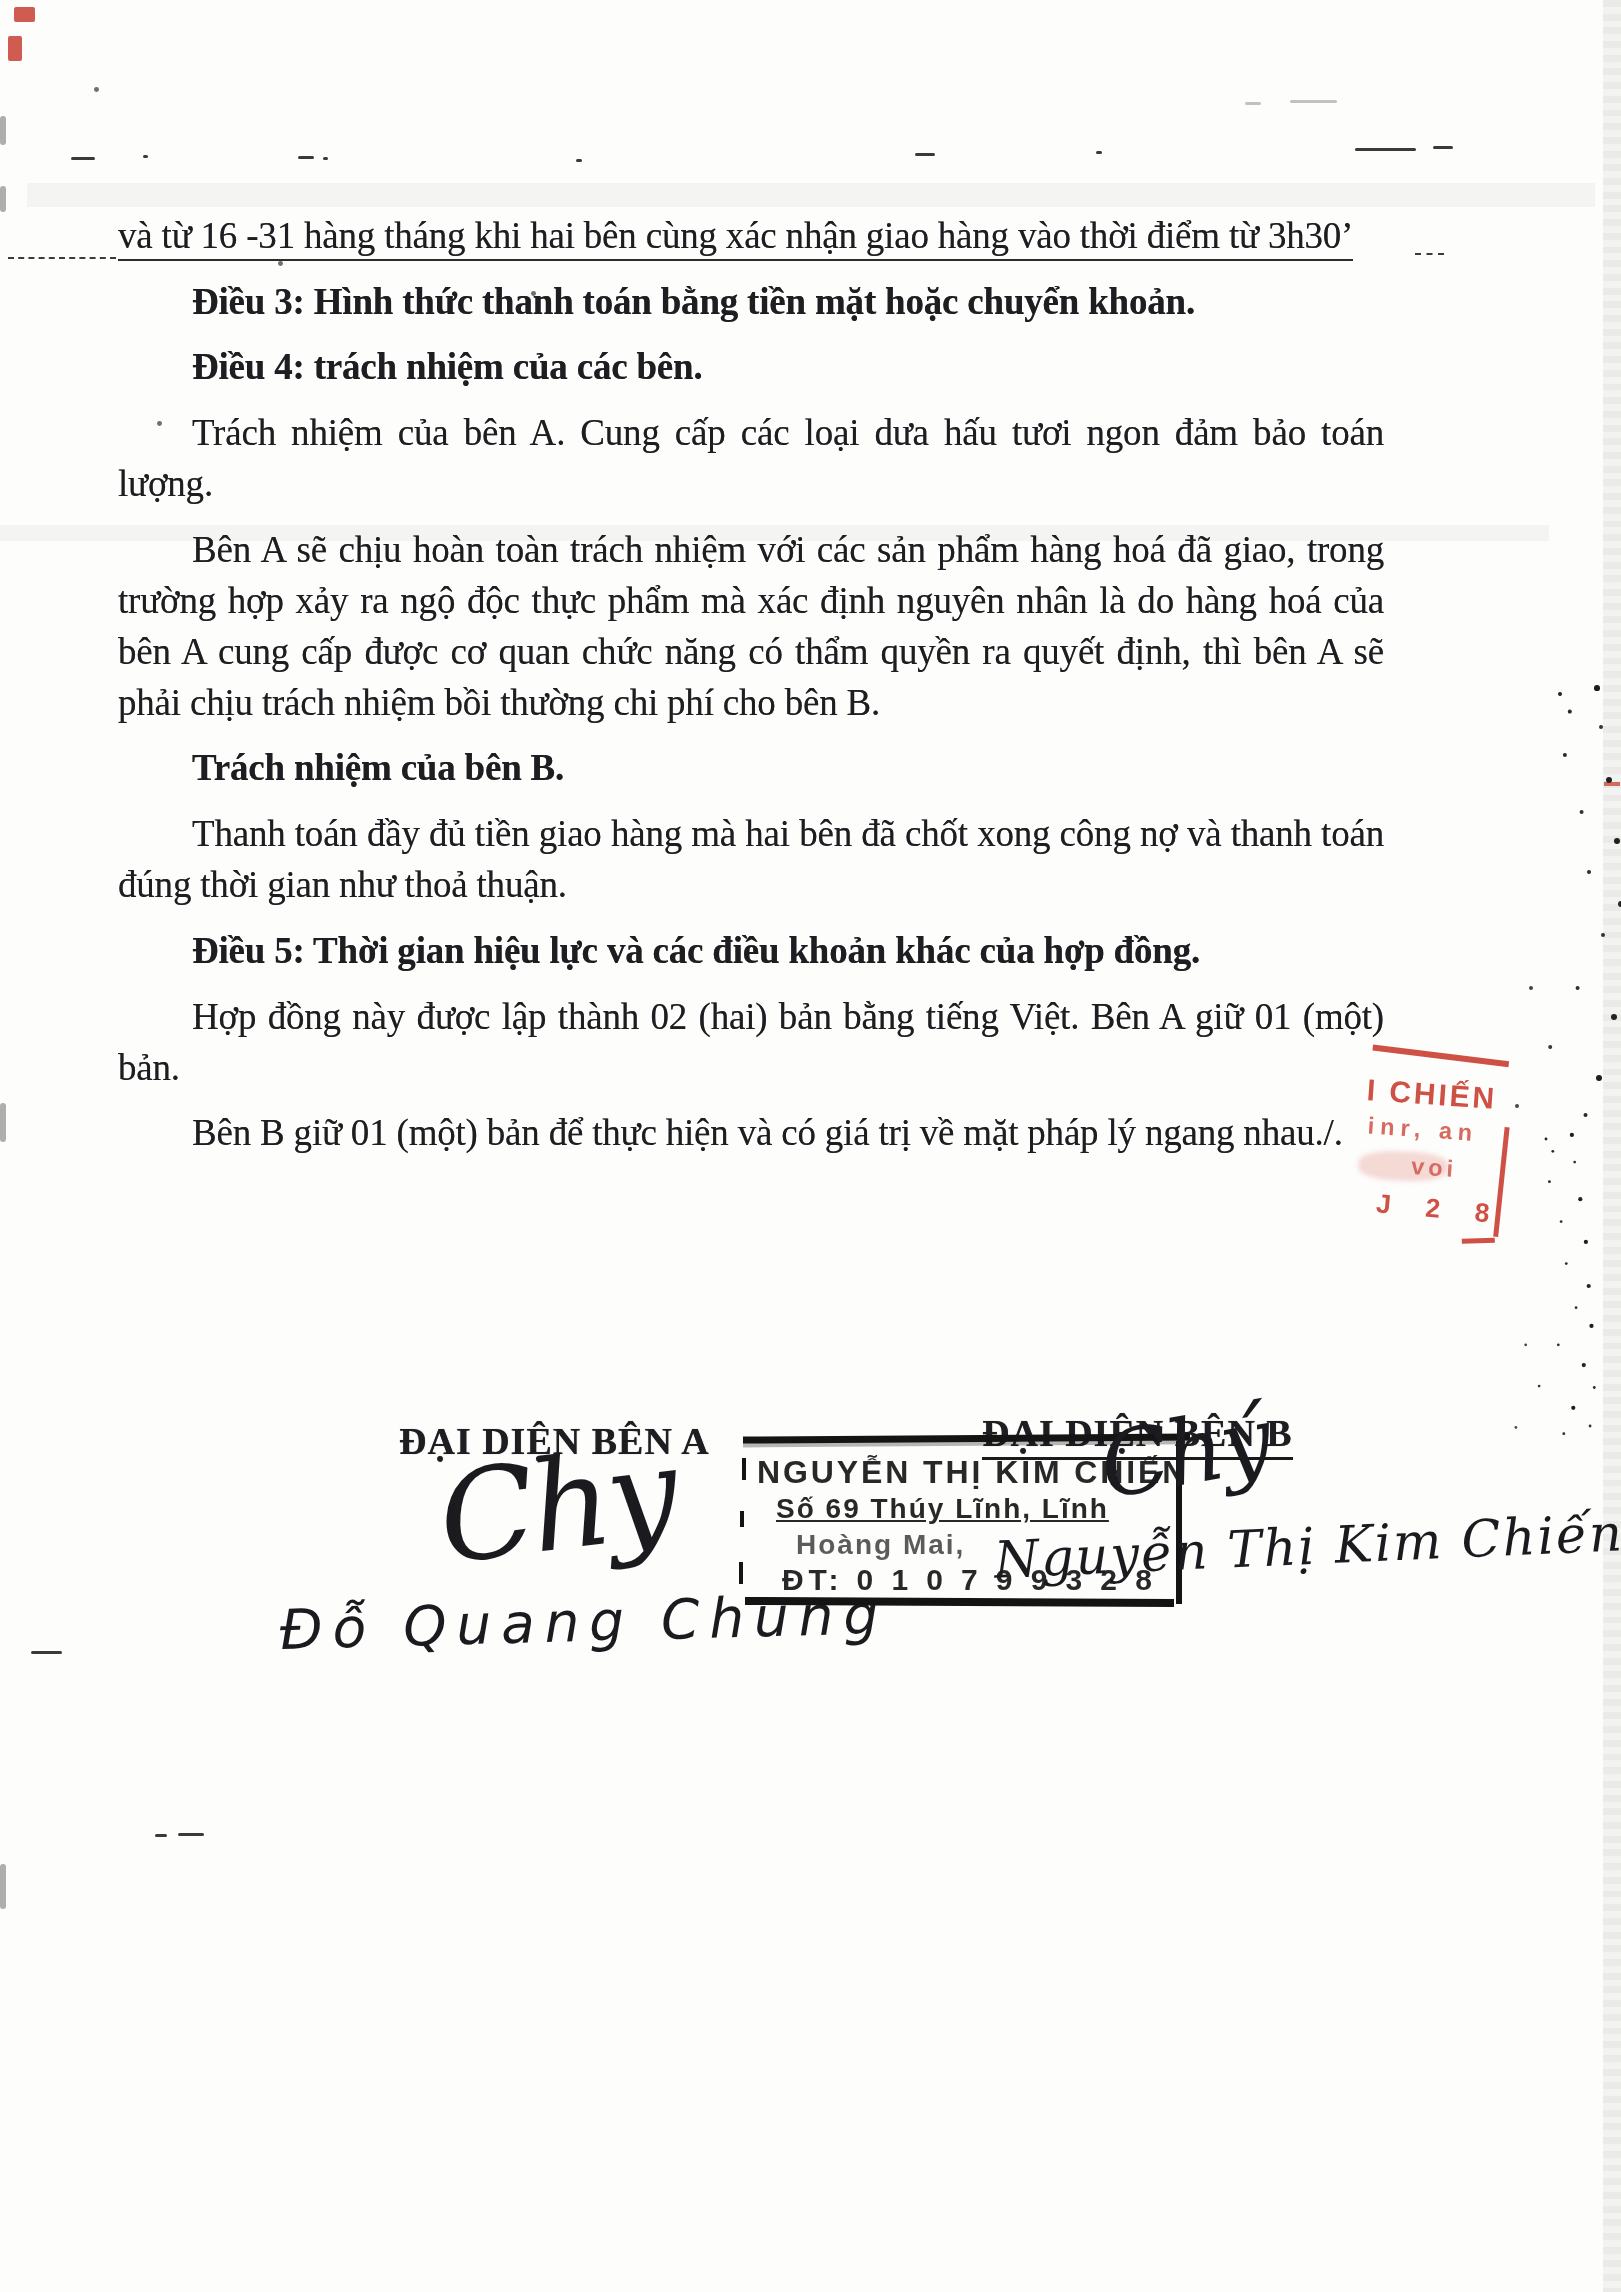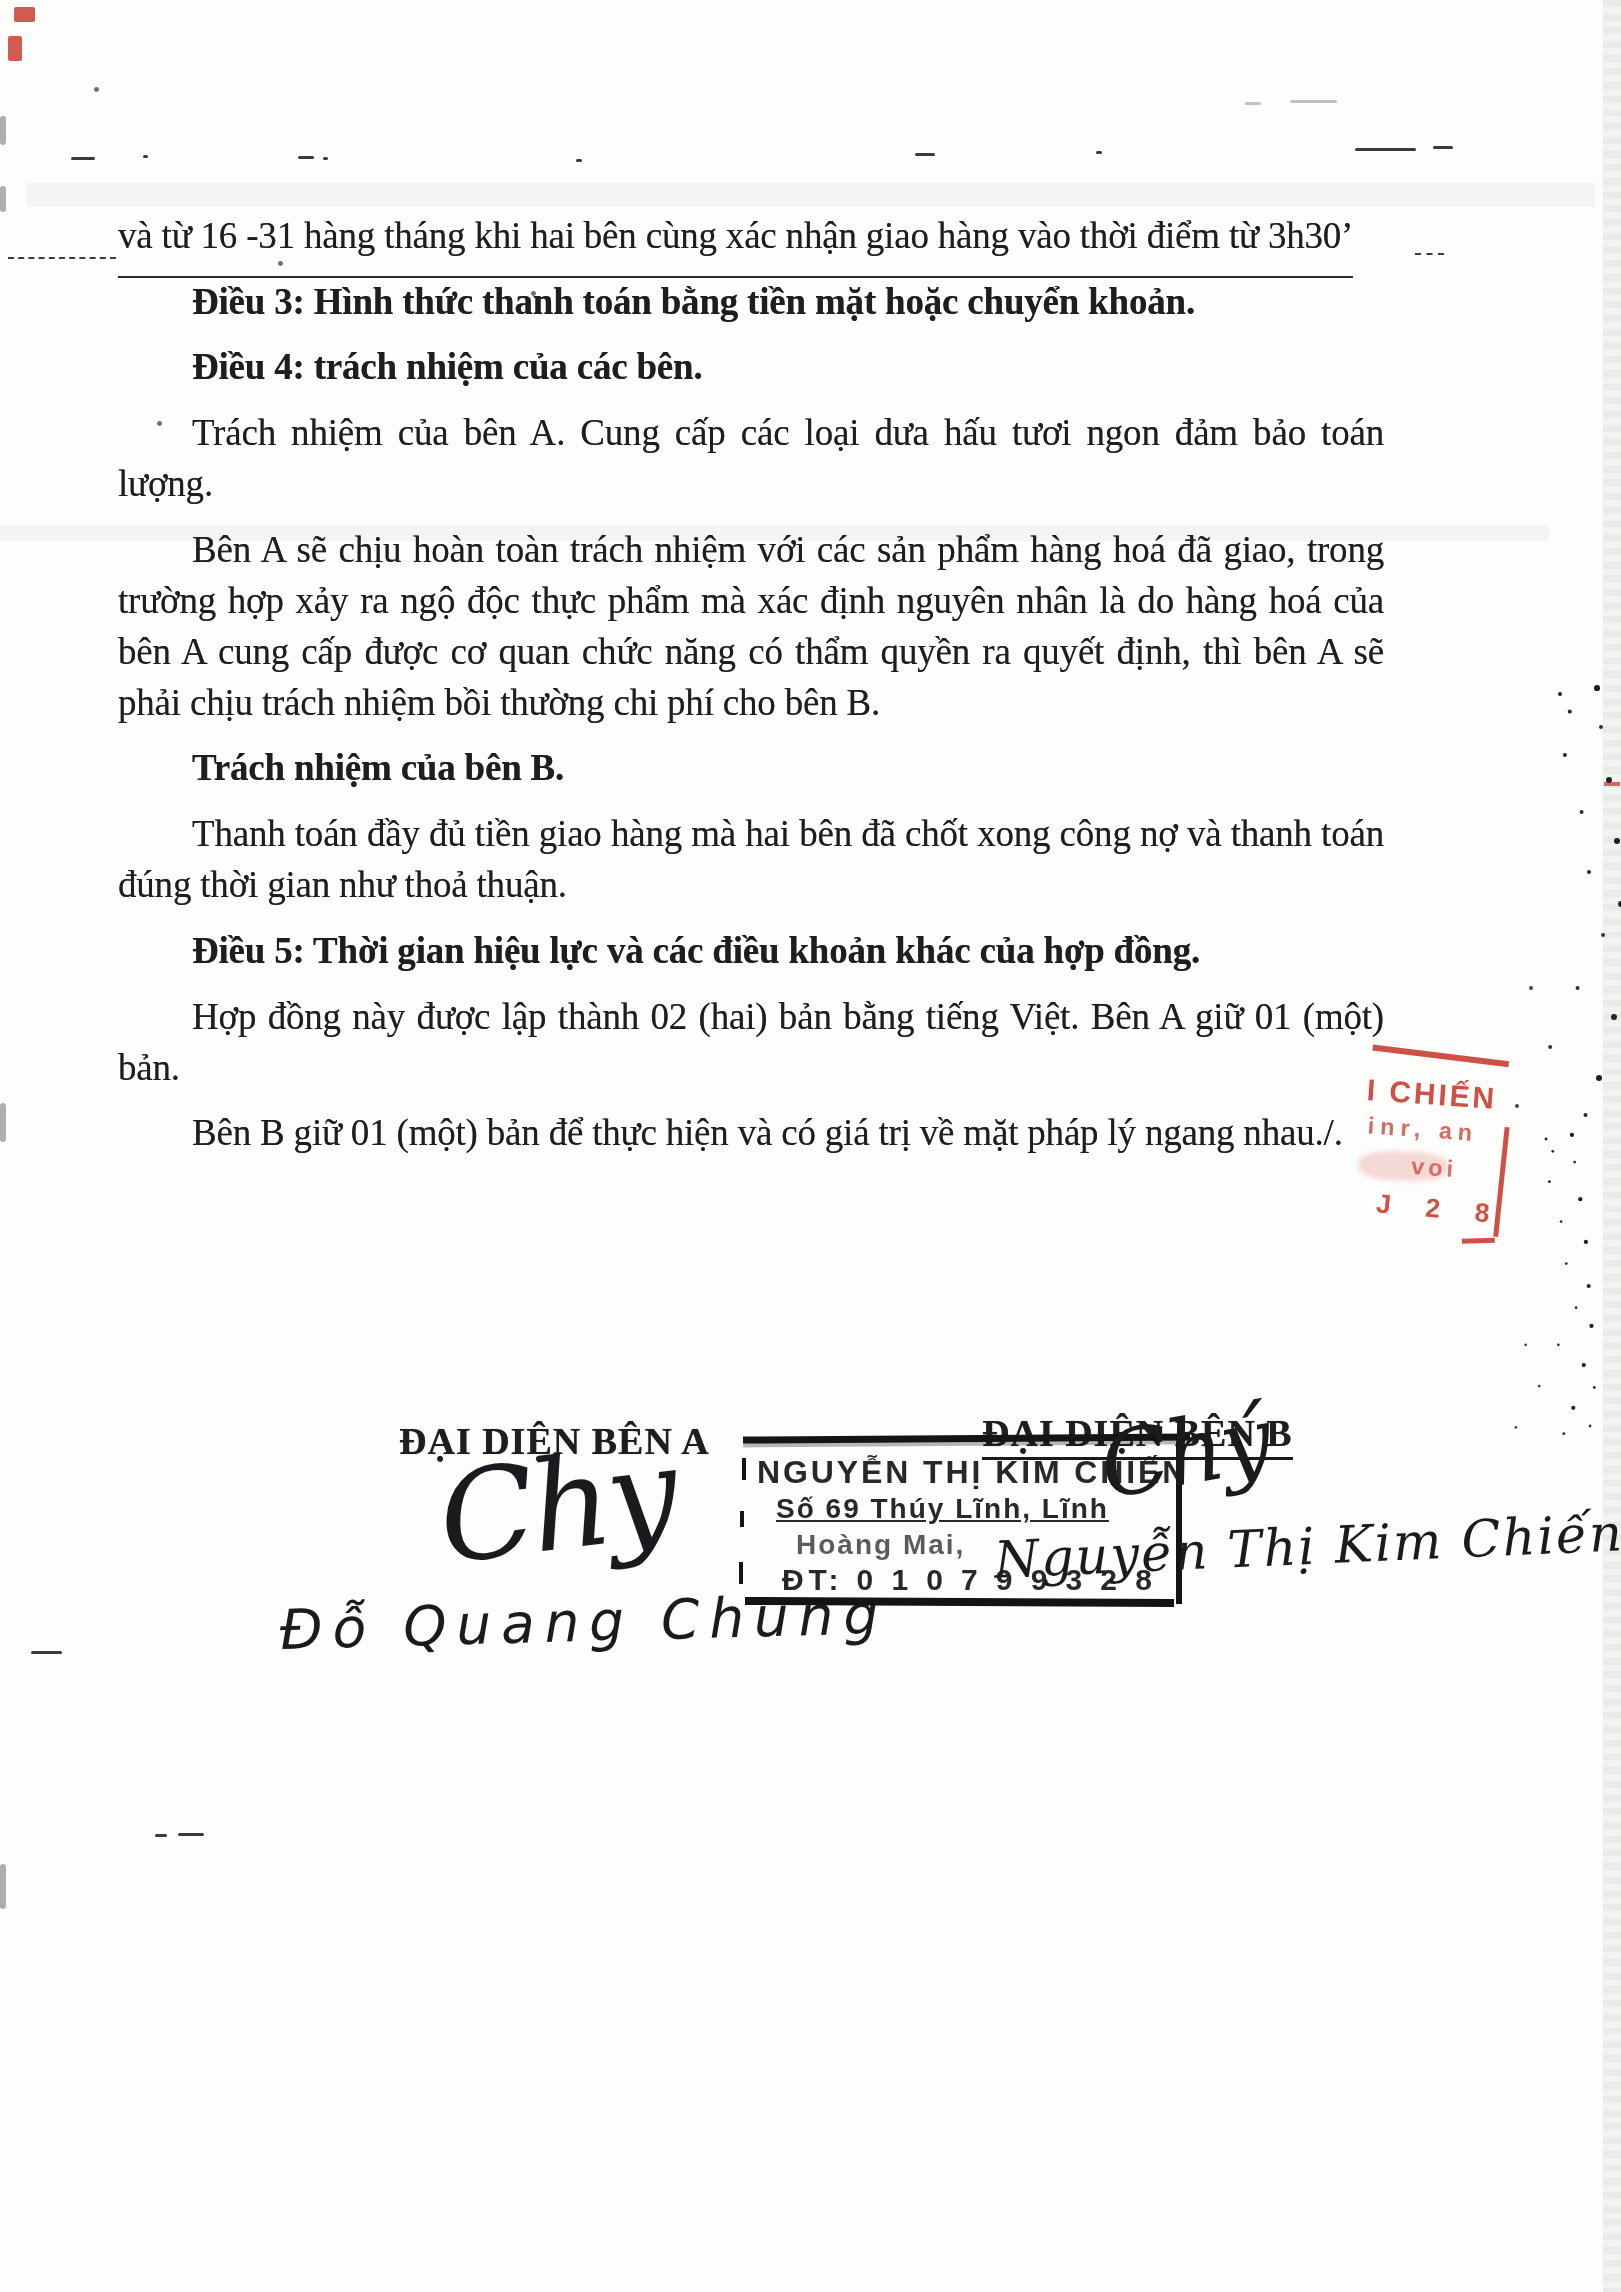--- a/index.html
+++ b/index.html
@@ -13,21 +13,21 @@
   .textcol {
     position:absolute; left:118px; top:210px; width:1266px;
     font-size:37px; line-height:51px; text-align:justify;
     letter-spacing:-0.2px;
     text-shadow:0 0 0.6px rgba(30,30,34,0.65);
   }
   .textcol p { margin:0 0 14.7px 0; }
   .indent { text-indent:74px; }
   .bold { font-weight:bold;font-family:Liberation Serif, serif; }
   .nowrap { white-space:nowrap; text-align:left; }
-  .uline { border-bottom:2.9px solid #2c2c30; padding-bottom:20px; }
+  .uline { border-bottom:2.9px solid #2c2c30; padding-bottom:3px; }
   
   .band { position:absolute; background:#ededea; opacity:.55; }
   .dash { position:absolute; background:#3a3a3c; height:2.9px; border-radius:2px; }
   .dash.faint { background:#9a9a98; opacity:.6; }
   .speck { position:absolute; width:4.9px; height:4.9px; background:#4b4b4d; border-radius:50%; opacity:.8; }
   .edge-smudge { position:absolute; left:0; width:5.9px; background:#6d6d6a; opacity:.55; border-radius:2.9px; }
   .lead-dashes { position:absolute; border-top:2.9px dashed #3b3b3e; }
   .red-speck { position:absolute; background:#c53427; opacity:.8; border-radius:2px; filter:blur(0.6px); }
   .right-strip {
     position:absolute; right:0; top:0; width:17.6px; height:2293px;

